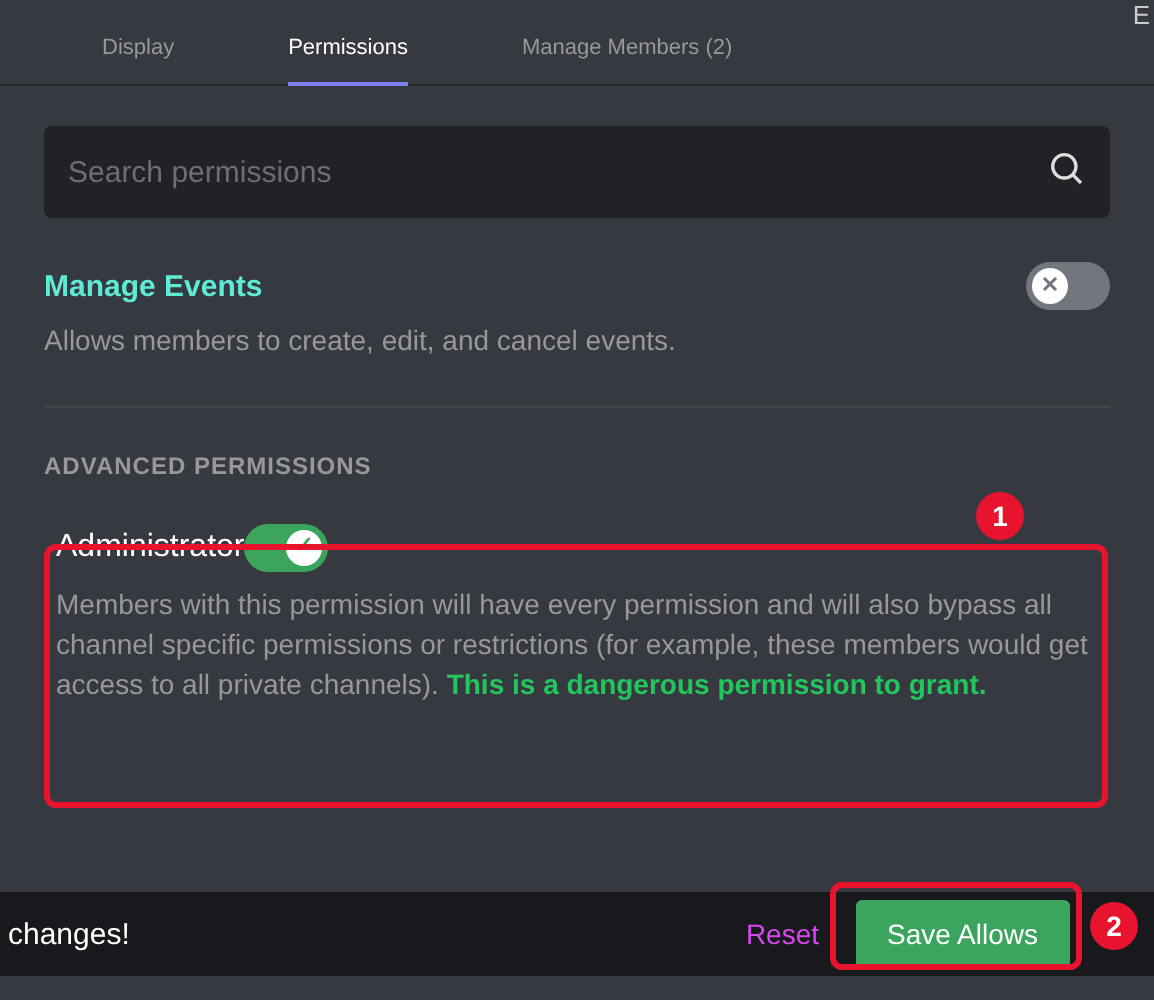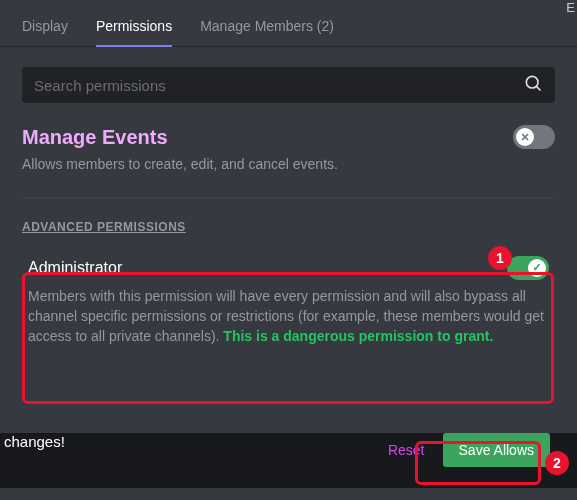--- a/index.html
+++ b/index.html
@@ -18,23 +18,24 @@
     }
     .tabs {
       display: flex;
       gap: 28px;
       padding: 10px 22px 0 22px;
       border-bottom: 1px solid #26282c;
     }
     .tab {
       padding: 8px 0 12px 0;
       color: #96989d;
-      font-size: 14px;
+      font-size: 11px;
       cursor: pointer;
       position: relative;
+      margin-left: 29px;
     }
     .tab.active {
       color: #ffffff;
     }
     .tab.active::after {
       content: "";
       position: absolute;
       bottom: -1px;
       left: 0;
       right: 0;
@@ -43,21 +44,21 @@
     }
     .content {
       padding: 20px 22px 0 22px;
     }
     .search-box {
       display: flex;
       align-items: center;
       background: #202225;
       border-radius: 4px;
       padding: 8px 12px;
-      height: 36px;
+      height: 46px;
     }
     .search-input {
       flex: 1;
       background: transparent;
       border: none;
       outline: none;
       color: #dcddde;
       font-size: 15px;
     }
     .search-input::placeholder {
@@ -68,22 +69,22 @@
       height: 20px;
       stroke: #dcddde;
     }
     .perm-row {
       display: flex;
       justify-content: space-between;
       align-items: center;
       margin-top: 22px;
     }
     .perm-title {
-      color: #f0abfc;
-      font-size: 20px;
+      color: #5eead4;
+      font-size: 15px;
       font-weight: 600;
     }
     .perm-desc {
       color: #96989d;
       font-size: 14px;
       margin-top: 6px;
       line-height: 1.4;
     }
     .toggle {
       width: 42px;
@@ -133,39 +134,37 @@
       background: #42454a;
       margin-top: 22px;
     }
     .section-header {
       color: #96989d;
       font-size: 12px;
       font-weight: 600;
       letter-spacing: 0.5px;
       margin-top: 22px;
       text-transform: uppercase;
-      text-decoration: underline;
     }
     .annotation-box-1 {
       position: absolute;
       left: 22px;
       top: 272px;
       width: 532px;
       height: 132px;
       border: 3px solid #e8132d;
       border-radius: 6px;
       pointer-events: none;
     }
     .admin-block {
       padding: 12px 6px 0 6px;
       margin-top: 10px;
     }
     .admin-row {
       display: flex;
-      justify-content: space-between;
       align-items: center;
     }
     .admin-title {
       color: #ffffff;
       font-size: 16px;
       font-weight: 500;
     }
     .admin-desc {
       color: #96989d;
       font-size: 14px;
@@ -189,25 +188,25 @@
       align-items: center;
       justify-content: center;
     }
     .badge-1 { top: 246px; right: 65px; }
     .badge-2 { top: 451px; right: 8px; }
     .footer {
       position: absolute;
       bottom: 12px;
       left: 0;
       right: 0;
-      height: 55px;
+      height: 42px;
       background: #18191c;
       display: flex;
-      align-items: flex-start;
-      padding: 0 27px 0 0;
+      align-items: center;
+      padding: 0 42px 0 0;
     }
     .footer-msg {
       color: #ffffff;
       font-size: 15px;
       font-weight: 500;
       padding-left: 4px;
     }
     .footer-actions {
       margin-left: auto;
       display: flex;

